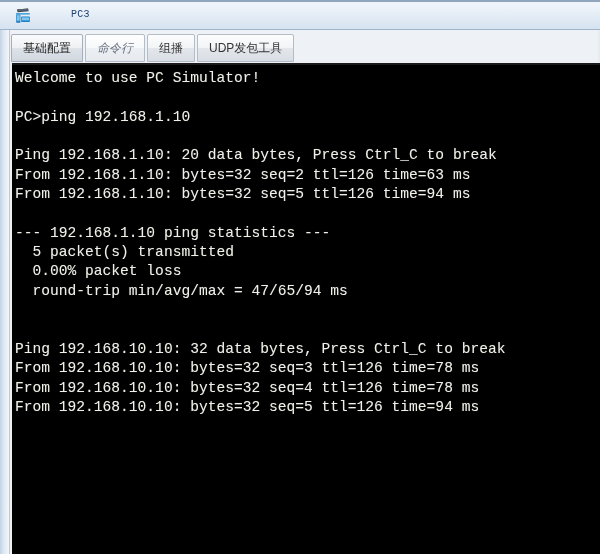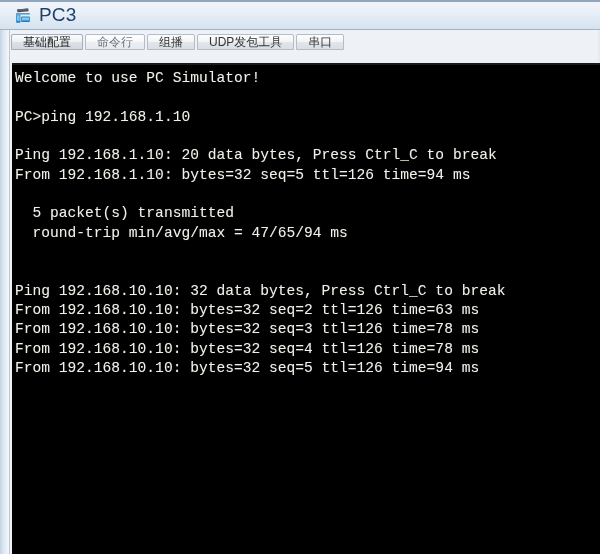--- a/index.html
+++ b/index.html
@@ -47,24 +47,25 @@
   }
   .title-icon {
     width: 20px;
     height: 20px;
     margin-right: 6px;
     flex: 0 0 auto;
     position: relative;
     top: 1px;
   }
   .title-text {
-    font-size: 19px;
+    font-size: 10px;
     color: #1f3f6e;
     letter-spacing: .2px;
-    font-family: Liberation Sans, sans-serif;
+    font-family: Liberation Mono, monospace;
+    margin-left: 32px;
   }
 
   
   .body-area {
     position: absolute;
     left: 0;
     top: 30px;
     width: 600px;
     height: 524px;
     background: #eef1f5;
@@ -91,39 +92,40 @@
     position: absolute;
     left: 11px;
     top: 4px;
     width: 589px;
     height: 30px;
     display: flex;
     align-items: flex-start;
     background: transparent;
   }
   .tab {
-    height: 16px;
+    height: 28px;
     box-sizing: border-box;
     display: flex;
     align-items: center;
     justify-content: center;
     padding: 0 11px;
     margin-right: 2px;
     font-size: 12px;
     color: #333333;
     border: 1px solid #b4bcc6;
     border-radius: 2px 2px 0 0;
     background: linear-gradient(to bottom, #fdfdfe 0%, #f2f4f6 48%, #e3e7ec 52%, #d9dee4 100%);
     font-family: "Liberation Sans", sans-serif;
     white-space: nowrap;
     cursor: default;
   }
   .tab.dim {
     color: #6c7480;
     background: linear-gradient(to bottom, #fefefe 0%, #f7f8fa 48%, #eceff3 52%, #e6eaee 100%);
+    font-style: italic;
   }
   .tab.first {
     color: #1a1a1a;
     background: linear-gradient(to bottom, #fafbfc 0%, #eef1f4 48%, #dde2e8 52%, #d2d8e0 100%);
     border-color: #a6aeb9;
   }
 
   
   .terminal {
     position: absolute;
@@ -170,36 +172,37 @@
 
   <div class="body-area">
     <div class="left-edge"></div>
     <div class="right-edge"></div>
 
     <div class="tabstrip" id="tabstrip">
         <div class="tab first">基础配置</div>
         <div class="tab dim">命令行</div>
         <div class="tab">组播</div>
         <div class="tab">UDP发包工具</div>
-        <div class="tab">串口</div>
       </div>
 
     <div class="terminal" id="terminal">
         <div class="term-line">Welcome to use PC Simulator!</div>
         <div class="term-line"></div>
         <div class="term-line">PC&gt;ping 192.168.1.10</div>
         <div class="term-line"></div>
         <div class="term-line">Ping 192.168.1.10: 20 data bytes, Press Ctrl_C to break</div>
+        <div class="term-line">From 192.168.1.10: bytes=32 seq=2 ttl=126 time=63 ms</div>
         <div class="term-line">From 192.168.1.10: bytes=32 seq=5 ttl=126 time=94 ms</div>
         <div class="term-line"></div>
+        <div class="term-line">--- 192.168.1.10 ping statistics ---</div>
         <div class="term-line">  5 packet(s) transmitted</div>
+        <div class="term-line">  0.00% packet loss</div>
         <div class="term-line">  round-trip min/avg/max = 47/65/94 ms</div>
         <div class="term-line"></div>
         <div class="term-line"></div>
         <div class="term-line">Ping 192.168.10.10: 32 data bytes, Press Ctrl_C to break</div>
-        <div class="term-line">From 192.168.10.10: bytes=32 seq=2 ttl=126 time=63 ms</div>
         <div class="term-line">From 192.168.10.10: bytes=32 seq=3 ttl=126 time=78 ms</div>
         <div class="term-line">From 192.168.10.10: bytes=32 seq=4 ttl=126 time=78 ms</div>
         <div class="term-line">From 192.168.10.10: bytes=32 seq=5 ttl=126 time=94 ms</div>
       </div>
   </div>
 
 </div>
 
 </body></html>

